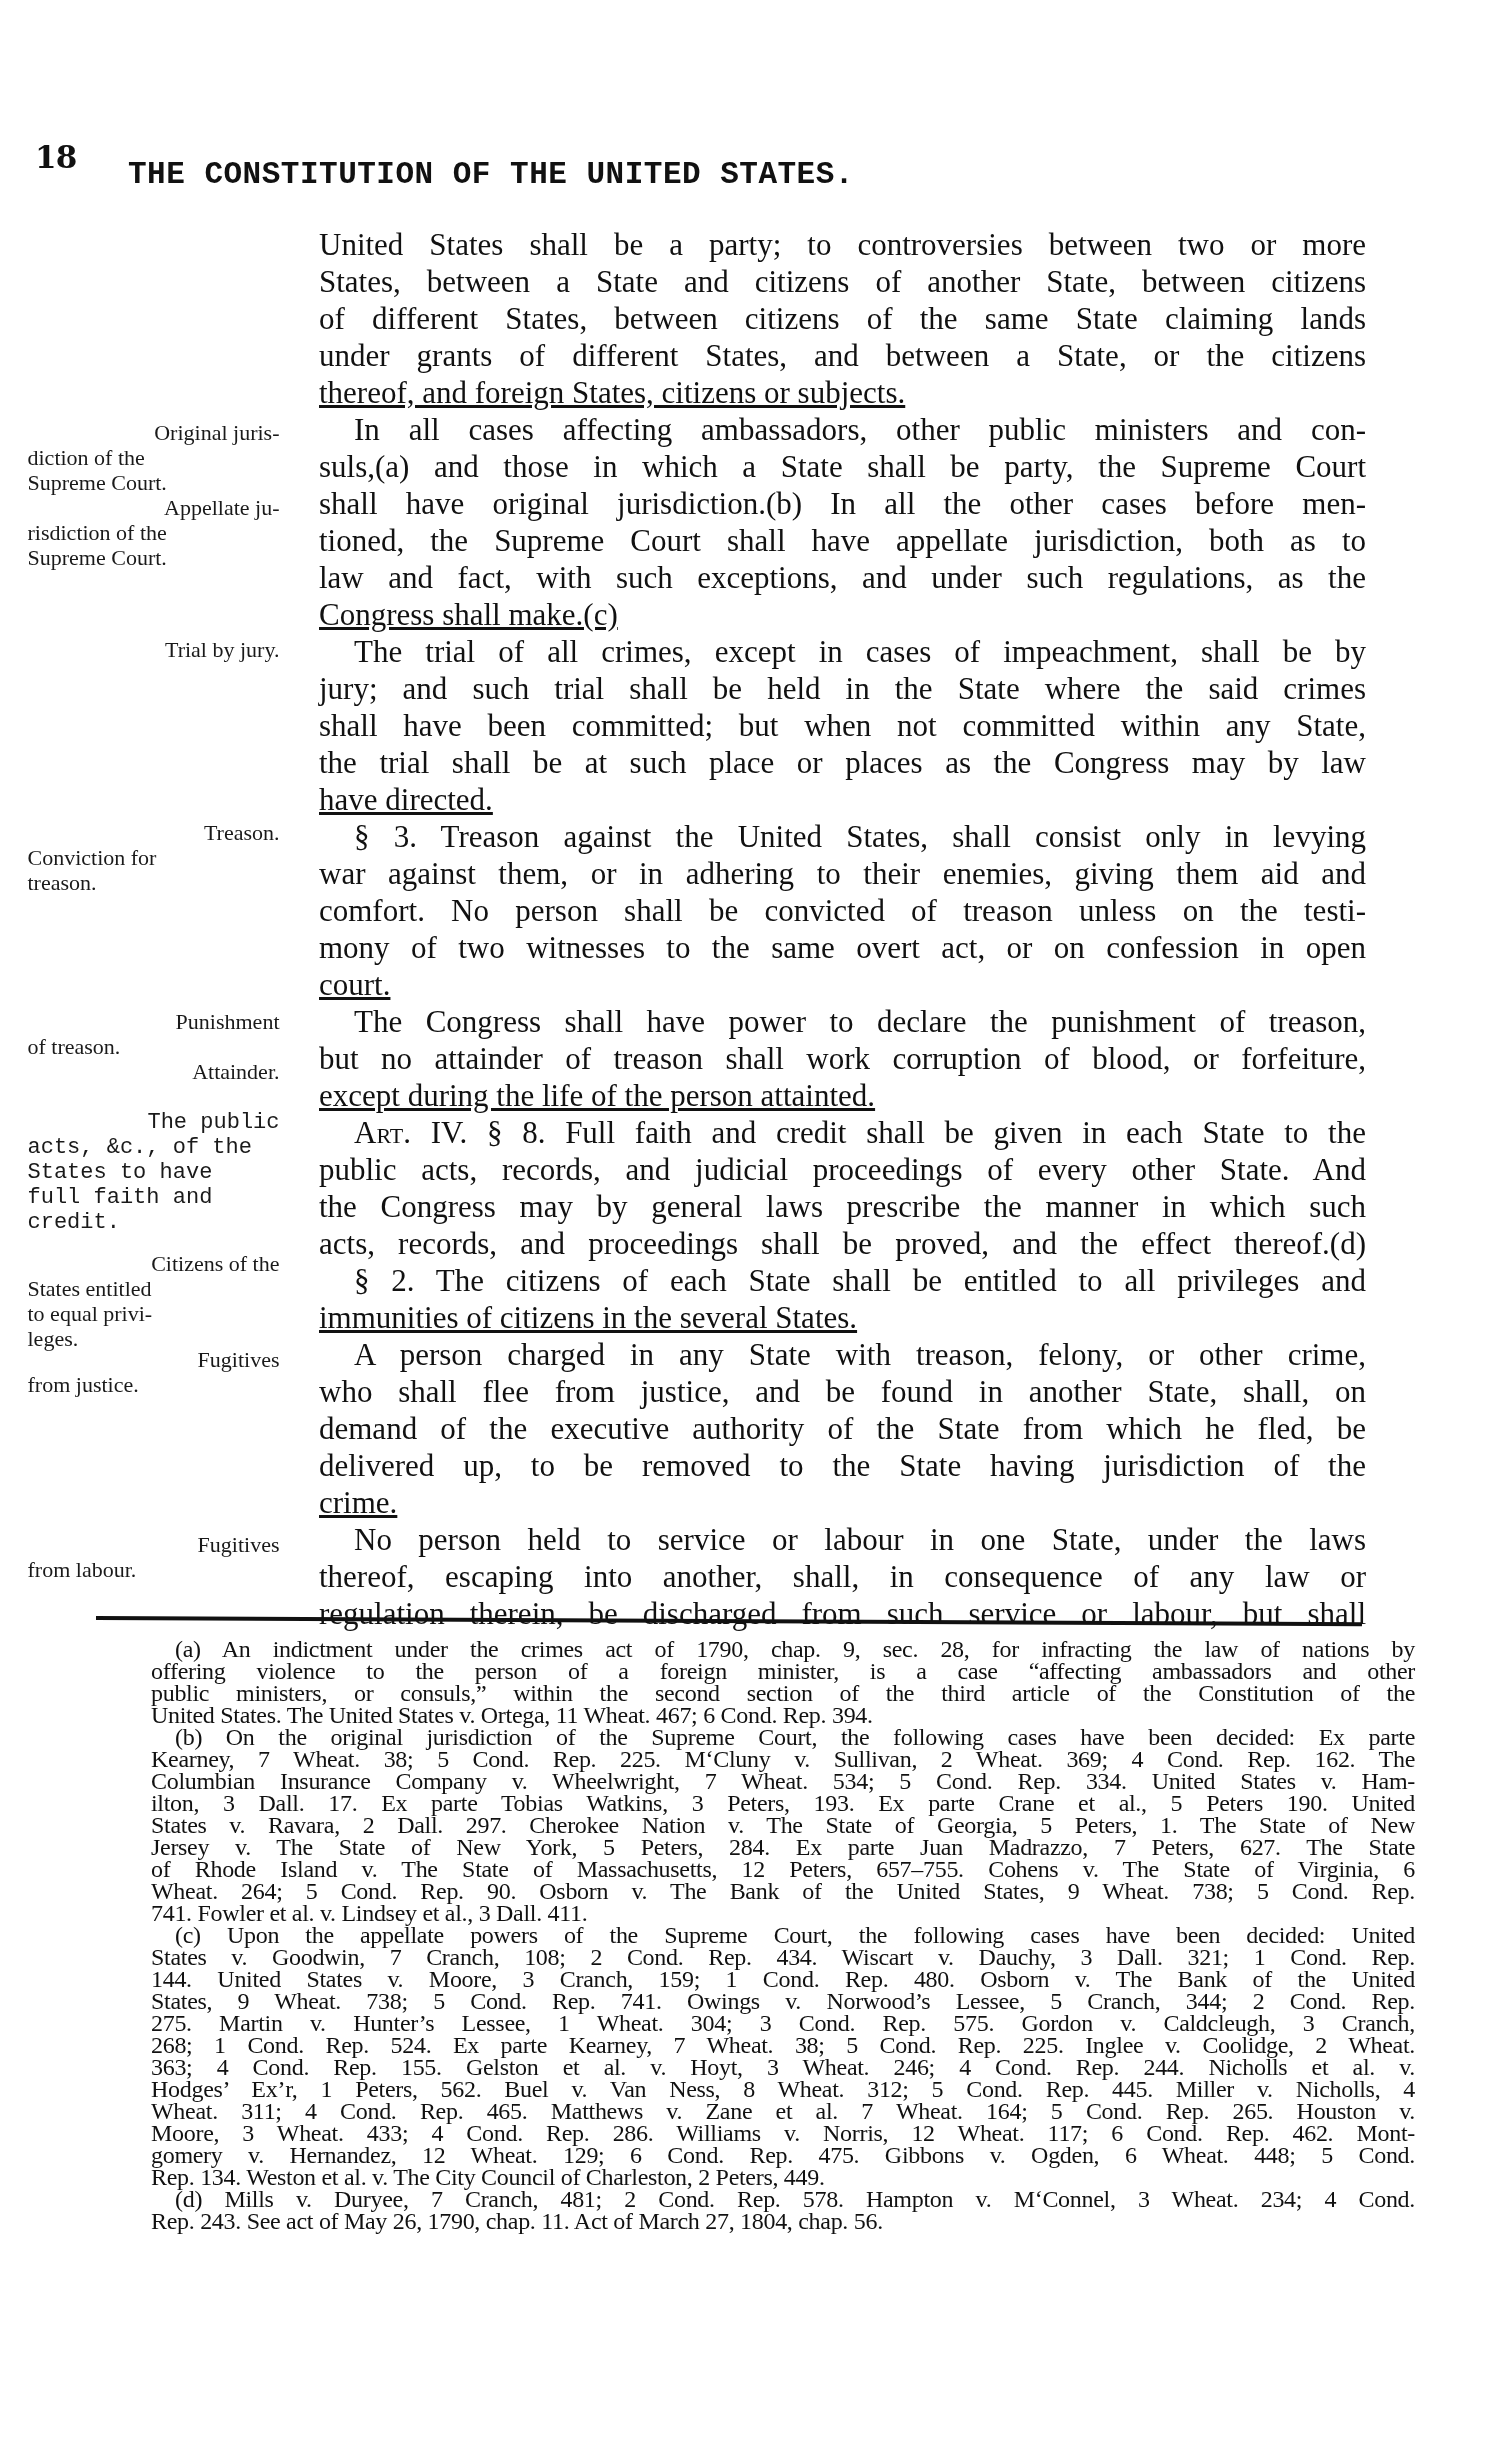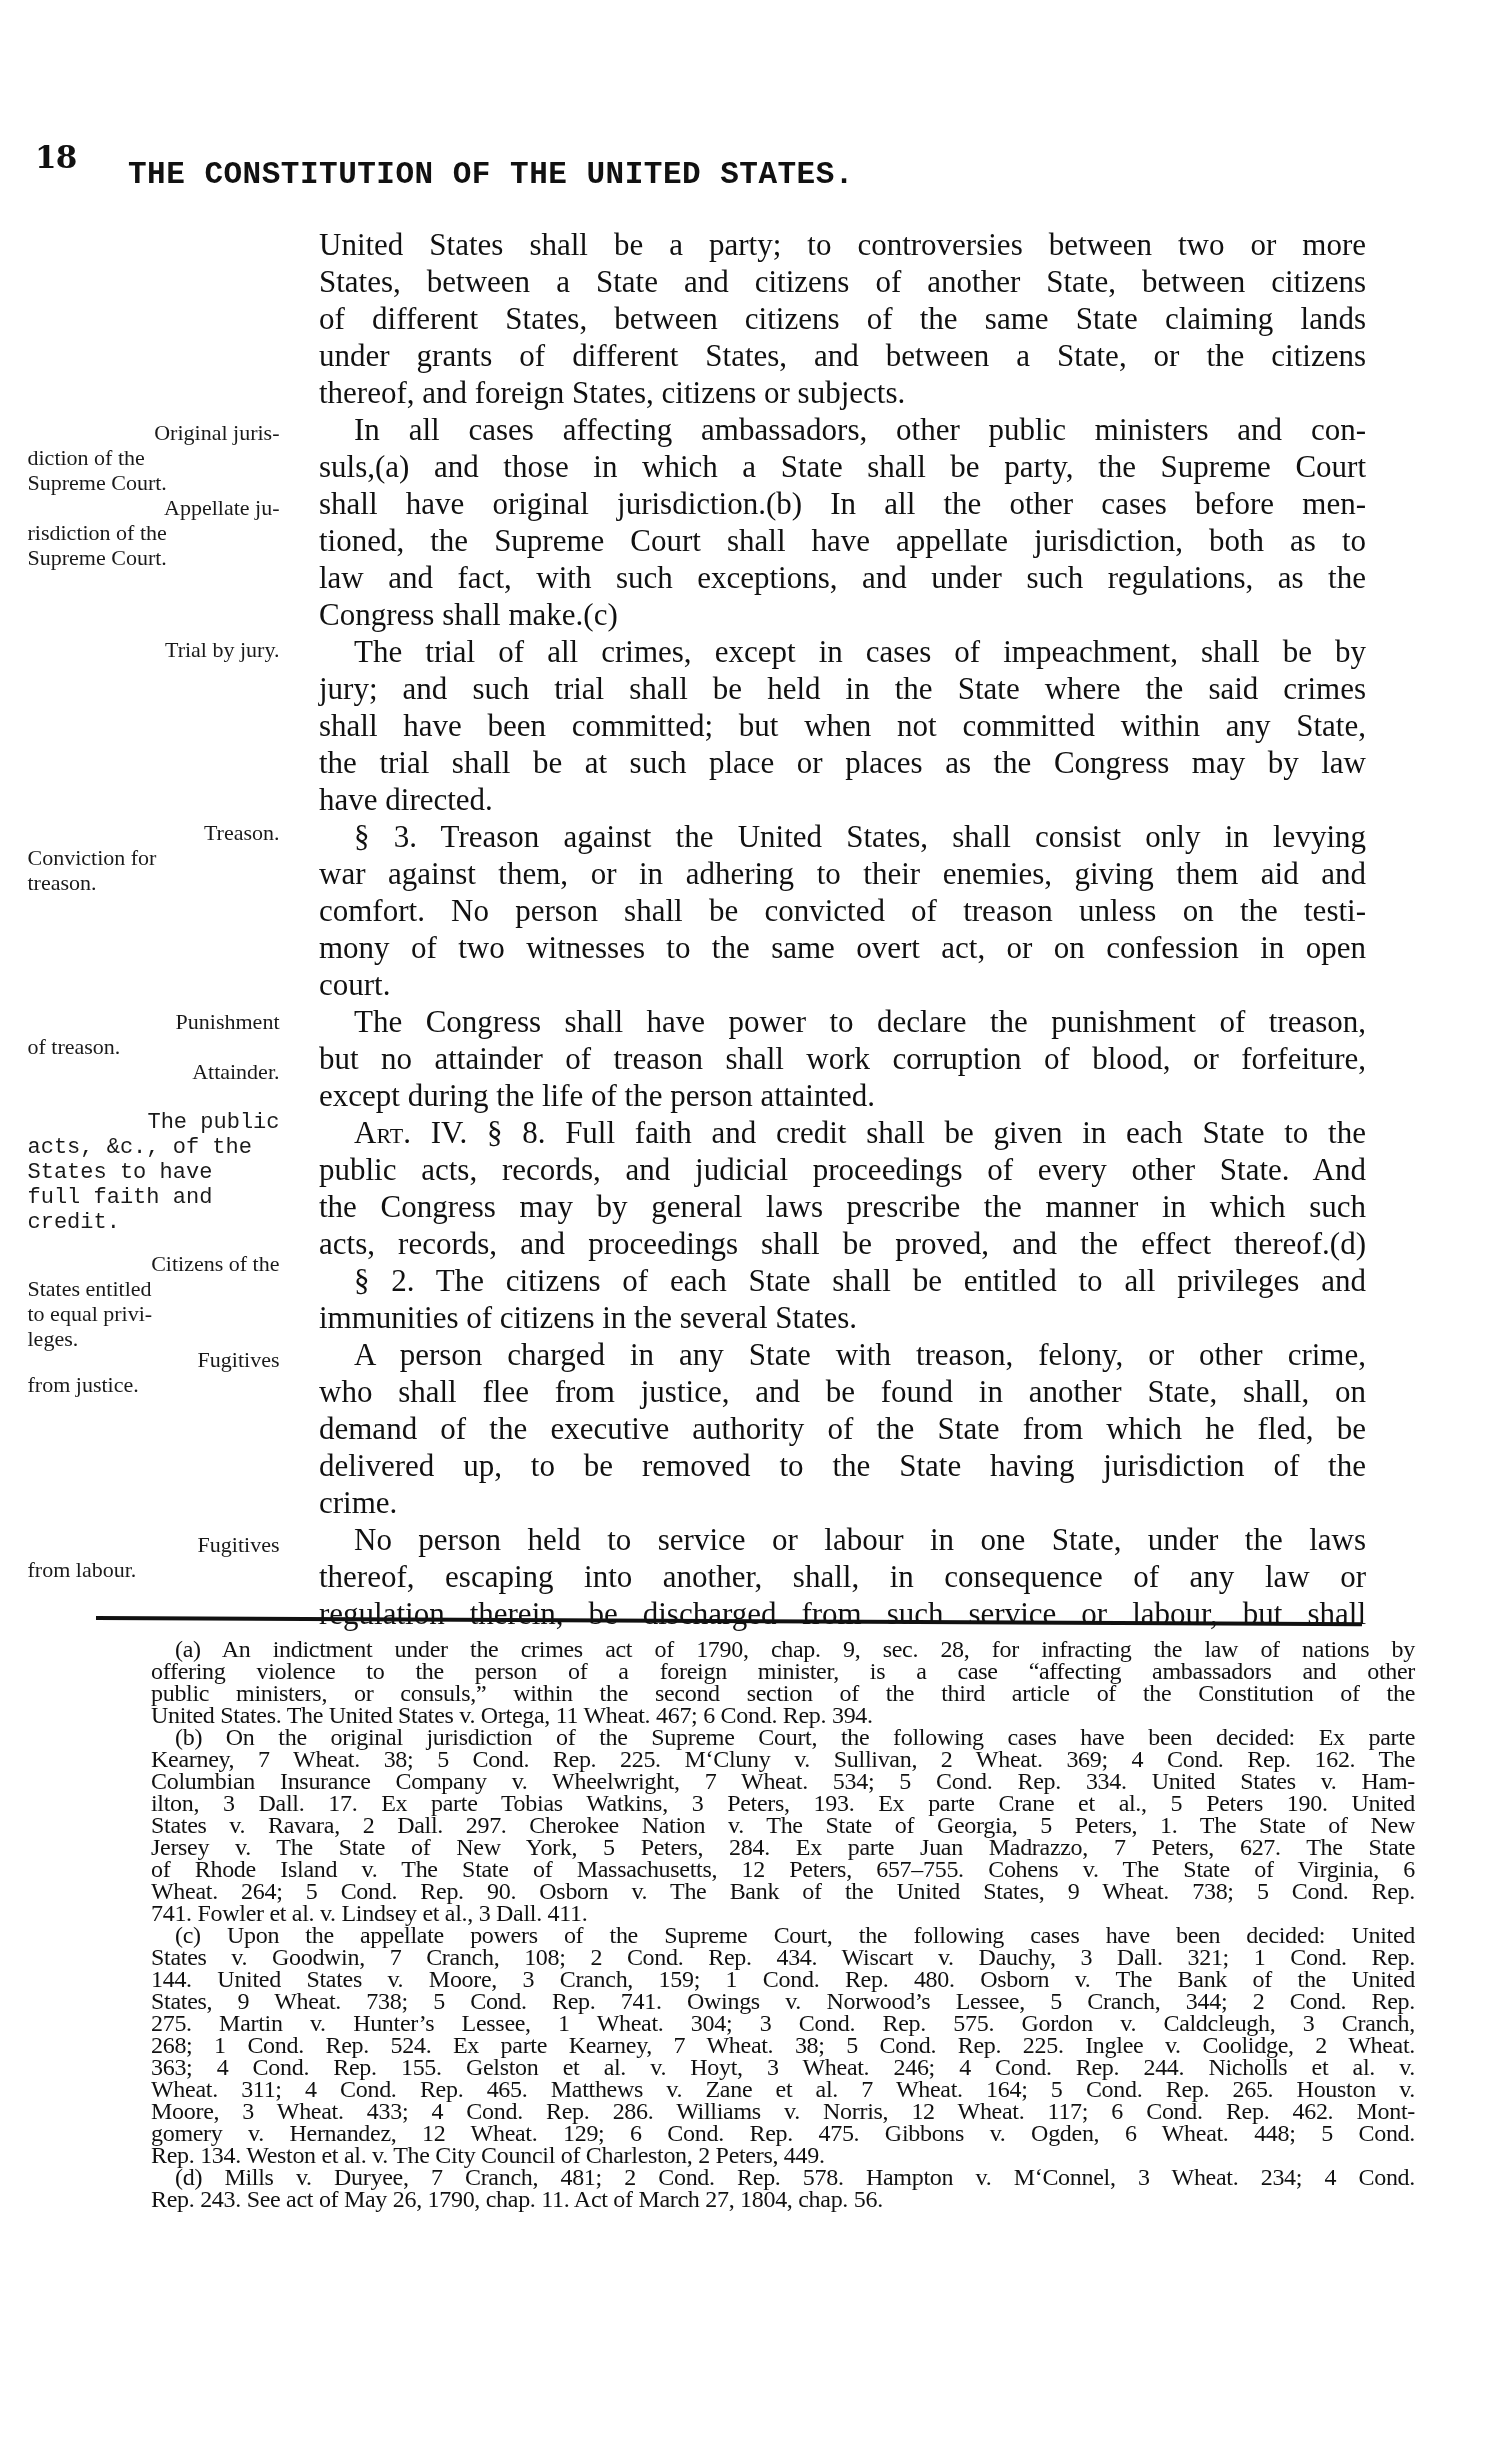--- a/index.html
+++ b/index.html
@@ -27,21 +27,21 @@
       font-size: 22px; line-height: 25px; color: #1a1a1a;
     }
     .margin-note .ln { display: block; }
     .margin-note .ind { padding-left: 18.3px; text-align: right; }
     .body-text {
       margin-left: 319px; width: 1047px;
       font-family: "Liberation Serif", "DejaVu Serif", serif;
       font-size: 31px; line-height: 37px; text-align: justify;
     }
     .body-text .ln { display: block; white-space: nowrap; text-align-last: justify; text-align: justify; }
-    .body-text .ln.last { text-align-last: left; }
+    .body-text .ln.last { text-align-last: left; text-decoration: underline; }
     .body-text .ln.indent { padding-left: 35px; }
     .sc { font-variant: small-caps; }
     .rule {
       position: absolute; left: 96px; top: 1616px; width: 1266px; height: 3.7px;
       background: #111; transform: rotate(0.28deg); transform-origin: left center;
     }
     .footnotes {
       position: absolute; left: 103px; top: 1638px; width: 1264px;
       font-family: "Liberation Serif", "DejaVu Serif", serif;
       font-size: 24px; line-height: 22px; letter-spacing: -0.3px; margin-left: 48px;
@@ -205,20 +205,21 @@
     <span class="ln last">741. Fowler et al. v. Lindsey et al., 3 Dall. 411.</span>
   </div>
   <div>
     <span class="ln indent">(c) Upon the appellate powers of the Supreme Court, the following cases have been decided: United</span>
     <span class="ln">States v. Goodwin, 7 Cranch, 108; 2 Cond. Rep. 434. Wiscart v. Dauchy, 3 Dall. 321; 1 Cond. Rep.</span>
     <span class="ln">144. United States v. Moore, 3 Cranch, 159; 1 Cond. Rep. 480. Osborn v. The Bank of the United</span>
     <span class="ln">States, 9 Wheat. 738; 5 Cond. Rep. 741. Owings v. Norwood’s Lessee, 5 Cranch, 344; 2 Cond. Rep.</span>
     <span class="ln">275. Martin v. Hunter’s Lessee, 1 Wheat. 304; 3 Cond. Rep. 575. Gordon v. Caldcleugh, 3 Cranch,</span>
     <span class="ln">268; 1 Cond. Rep. 524. Ex parte Kearney, 7 Wheat. 38; 5 Cond. Rep. 225. Inglee v. Coolidge, 2 Wheat.</span>
     <span class="ln">363; 4 Cond. Rep. 155. Gelston et al. v. Hoyt, 3 Wheat. 246; 4 Cond. Rep. 244. Nicholls et al. v.</span>
+    <span class="ln">Hodges’ Ex’r, 1 Peters, 562. Buel v. Van Ness, 8 Wheat. 312; 5 Cond. Rep. 445. Miller v. Nicholls, 4</span>
     <span class="ln">Wheat. 311; 4 Cond. Rep. 465. Matthews v. Zane et al. 7 Wheat. 164; 5 Cond. Rep. 265. Houston v.</span>
     <span class="ln">Moore, 3 Wheat. 433; 4 Cond. Rep. 286. Williams v. Norris, 12 Wheat. 117; 6 Cond. Rep. 462. Mont-</span>
     <span class="ln">gomery v. Hernandez, 12 Wheat. 129; 6 Cond. Rep. 475. Gibbons v. Ogden, 6 Wheat. 448; 5 Cond.</span>
     <span class="ln last">Rep. 134. Weston et al. v. The City Council of Charleston, 2 Peters, 449.</span>
   </div>
   <div>
     <span class="ln indent">(d) Mills v. Duryee, 7 Cranch, 481; 2 Cond. Rep. 578. Hampton v. M‘Connel, 3 Wheat. 234; 4 Cond.</span>
     <span class="ln last">Rep. 243. See act of May 26, 1790, chap. 11. Act of March 27, 1804, chap. 56.</span>
   </div>
 </div>

